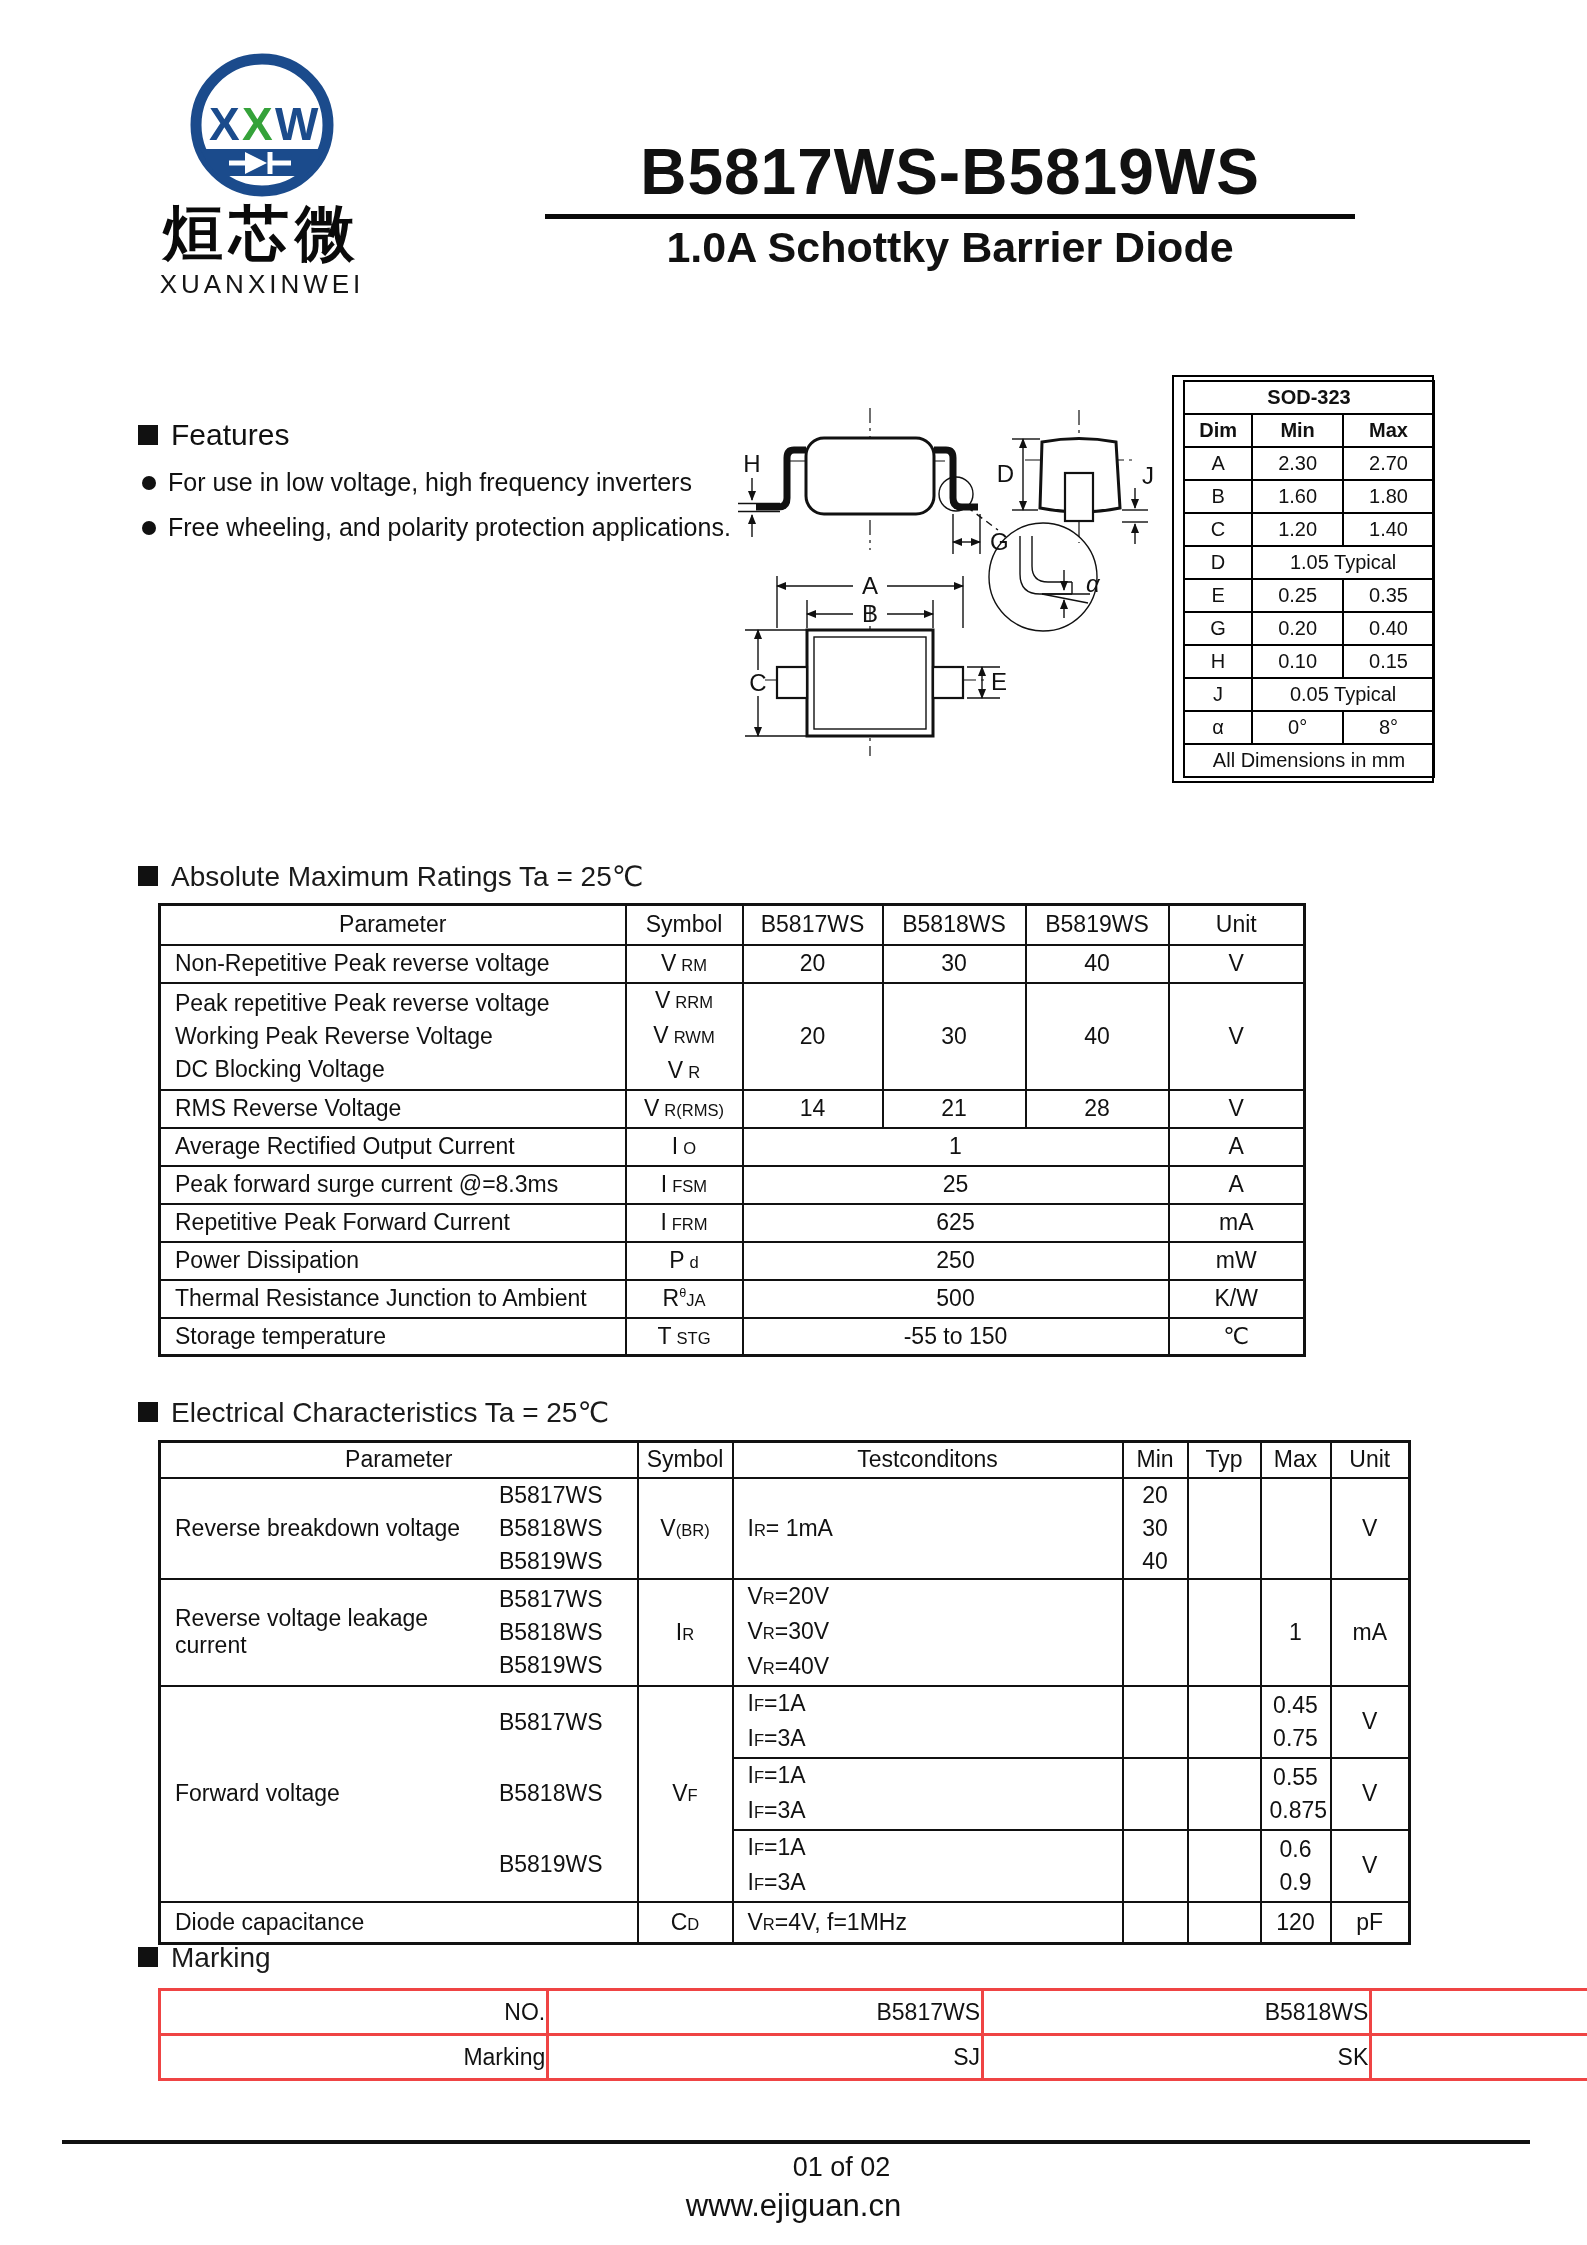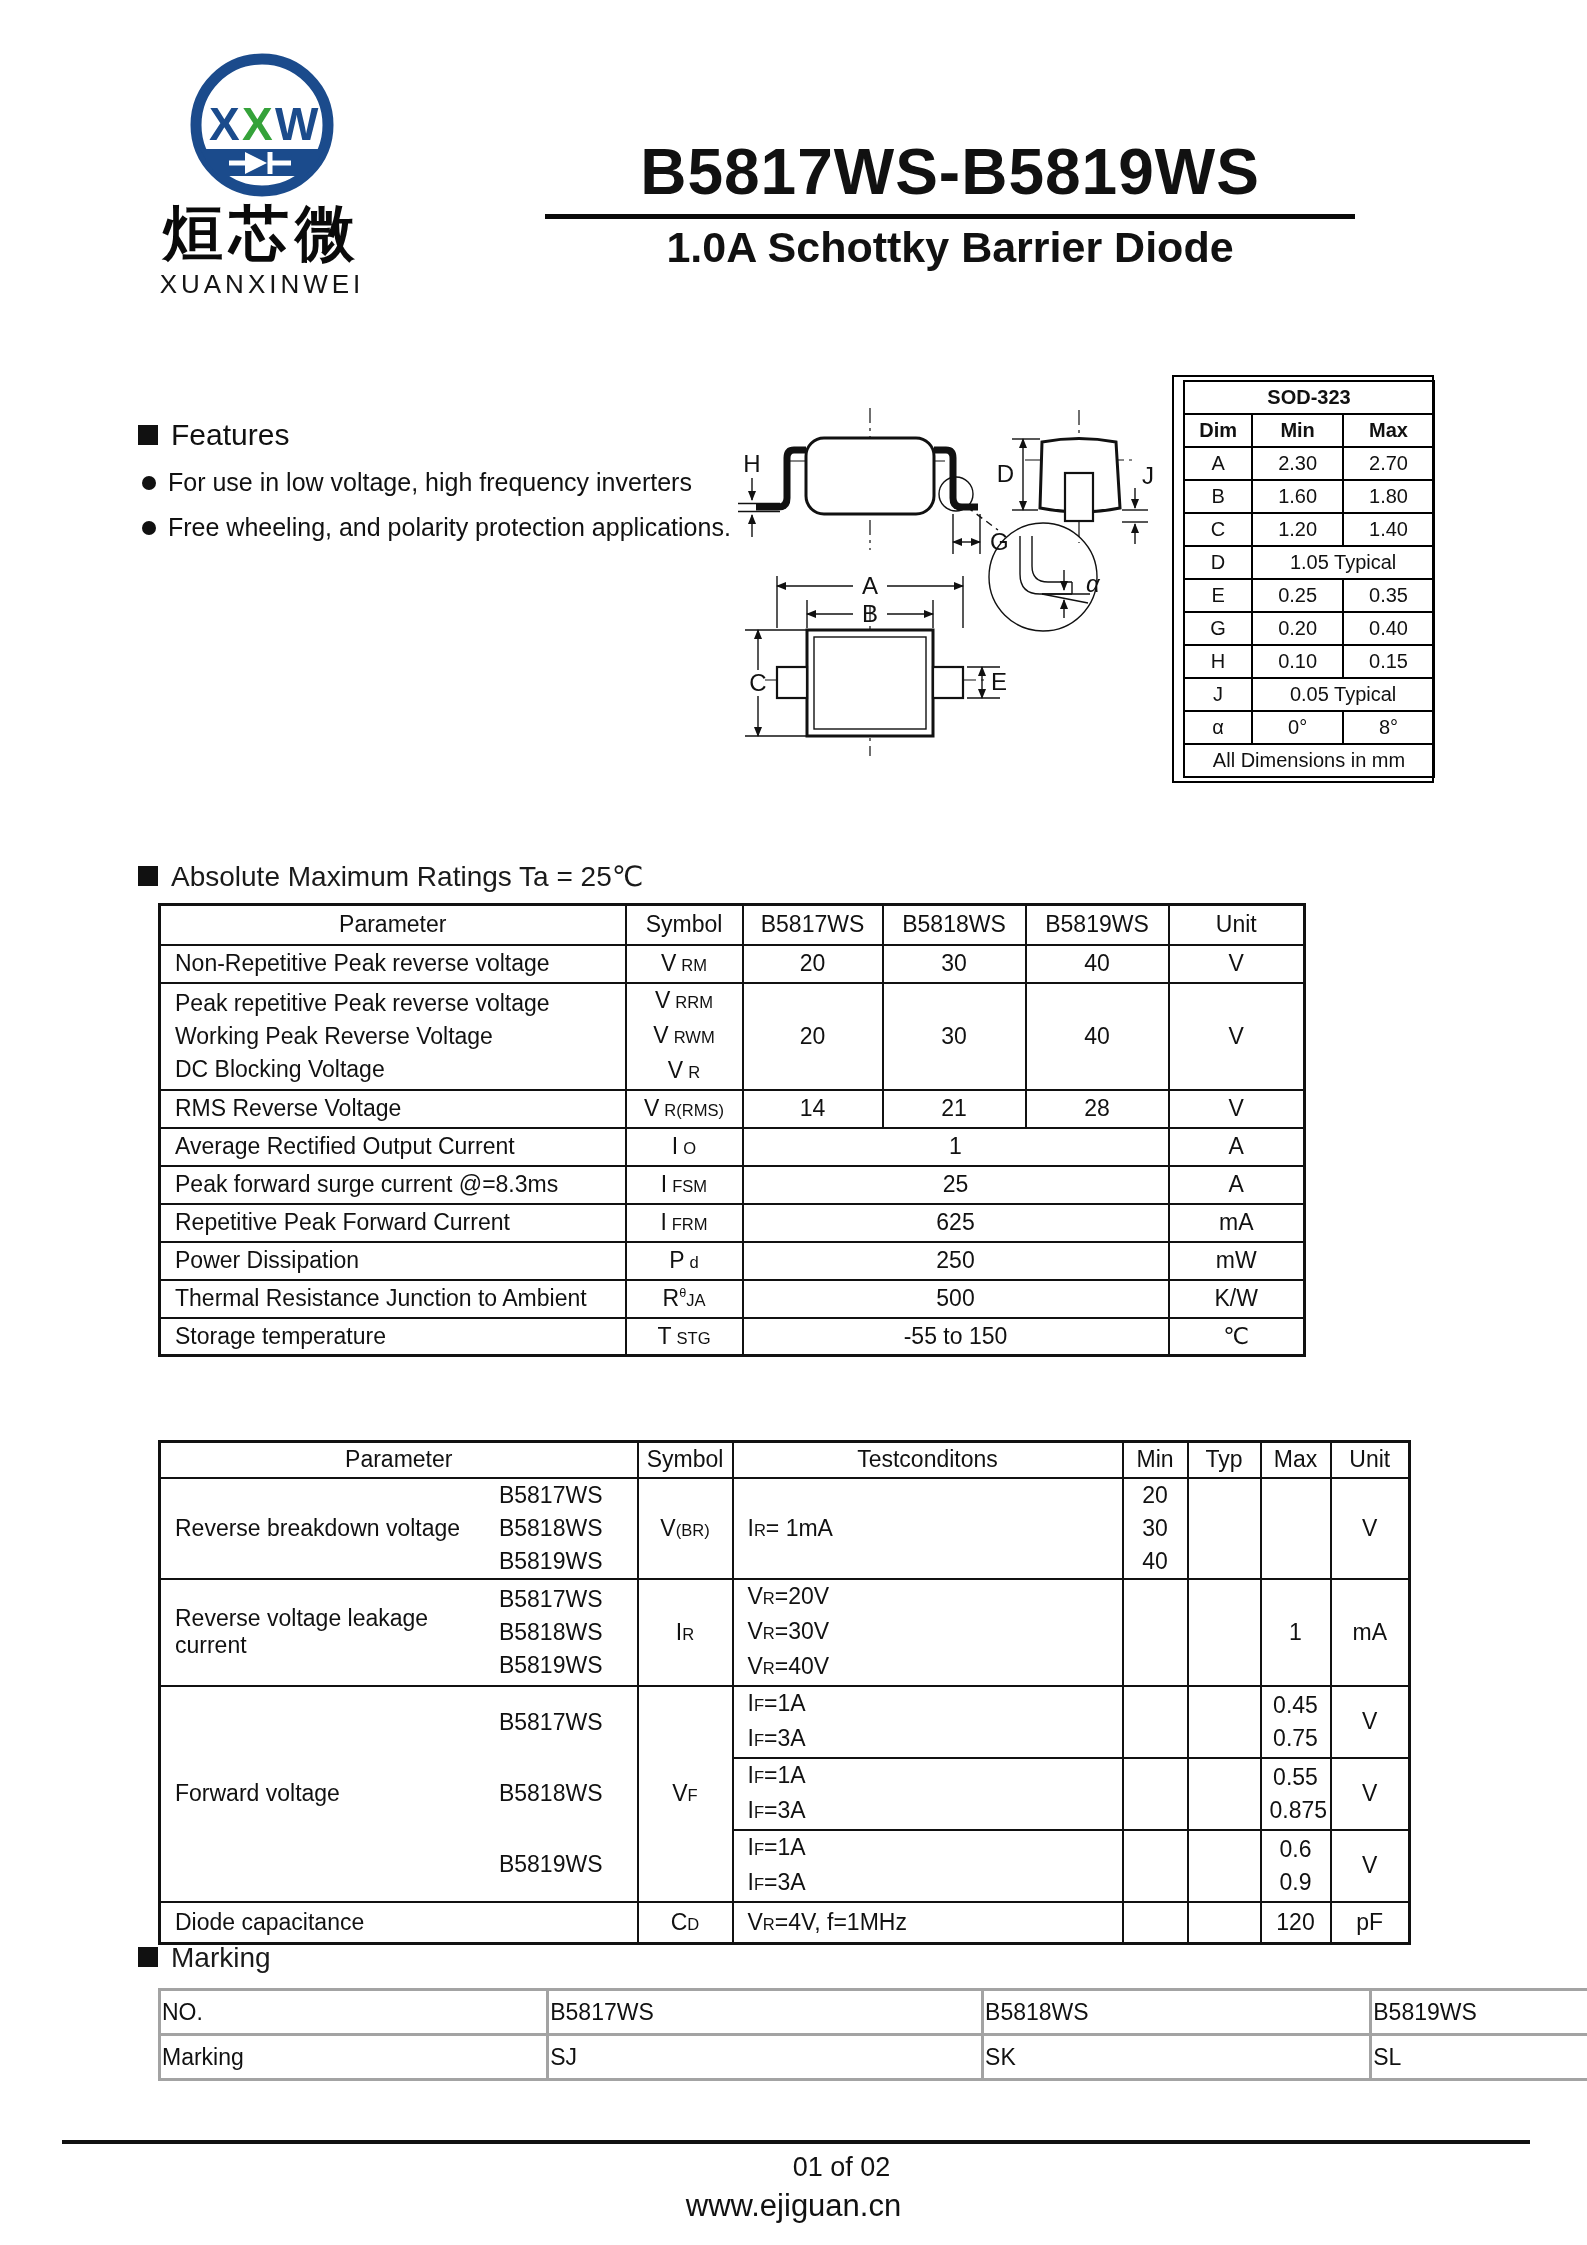--- a/index.html
+++ b/index.html
@@ -39,21 +39,21 @@
   .amr{position:absolute;left:158px;top:903px;width:1145px;}
   .ect{position:absolute;left:158px;top:1440px;width:1250px;}
   .h40{height:40px;} .h38{height:38px;} .h104{height:104px;}
   .h36{height:36px;} .h100{height:100px;} .h70{height:70px;} .h42{height:42px;}
   .pcell{display:flex;align-items:center;justify-content:space-between;}
   .pmodels{text-align:right;padding-right:26px;}
   .fv-inner{display:flex;align-items:center;justify-content:space-between;height:212px;}
   .fv-models{display:flex;flex-direction:column;justify-content:space-around;height:100%;text-align:right;padding-right:26px;}
   .mark{position:absolute;left:158px;top:1988px;width:618px;}
   .mtable{border-collapse:collapse;font-size:23px;border:3px solid #111;width:100%;table-layout:fixed;}
-  .mtable td{border:3px solid #a3a3a3;height:40px;text-align:left;}
+  .mtable td{border:3px solid #ef4444;height:40px;text-align:right;}
   
   .drawing{position:absolute;left:690px;top:378px;}
   .m{stroke:#111;stroke-width:1.4;fill:none;}
   .cl{stroke:#111;stroke-width:1.2;fill:none;stroke-dasharray:15 5 3 5;}
   .lead{stroke:#111;stroke-width:7;fill:none;}
   .bd{fill:#fff;stroke:#111;stroke-width:3;}
   .bd2{fill:#fff;stroke:#111;stroke-width:2.2;}
   .dlbl{font-size:24px;fill:#111;font-family:"Liberation Sans","DejaVu Sans",sans-serif;}
   
   .foot-rule{position:absolute;left:62px;top:2140px;width:1468px;height:4px;background:#111;}
@@ -344,20 +344,23 @@
     </tr>
     <tr class="h38">
       <td class="l">Storage temperature</td>
       <td><span>T</span><span class="subg">STG</span></td>
       <td colspan="3">-55 to 150</td>
       <td>℃</td>
     </tr>
   </tbody>
     </table>
 
+  <div class="sec-head" style="left:138px;top:1396px;">
+    <span class="sq"></span><span>Electrical Characteristics Ta = 25℃</span>
+  </div>
 
   <table class="btable ect">
     <colgroup>
         <col style="width:478px">
         <col style="width:95px">
         <col style="width:390px">
         <col style="width:65px">
         <col style="width:73px">
         <col style="width:70px">
         <col style="width:79px">

